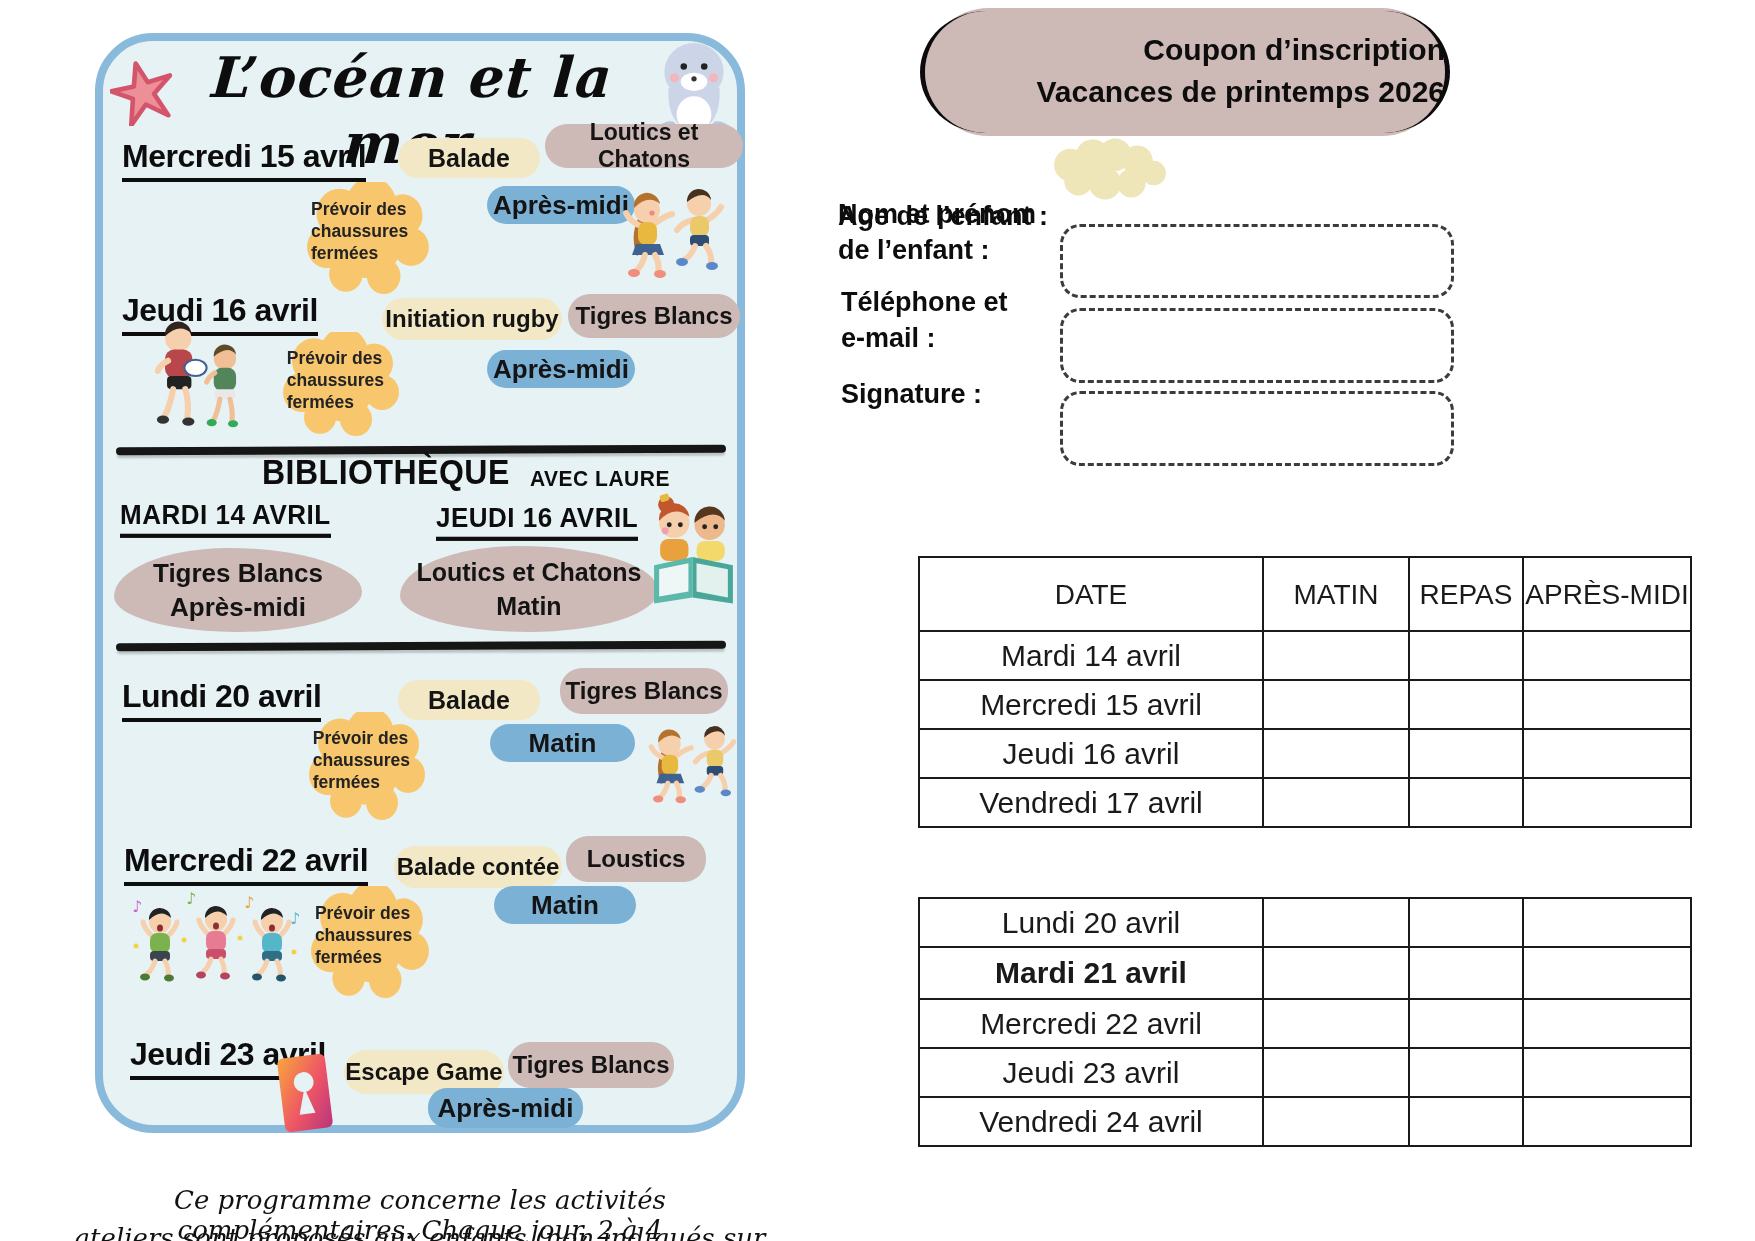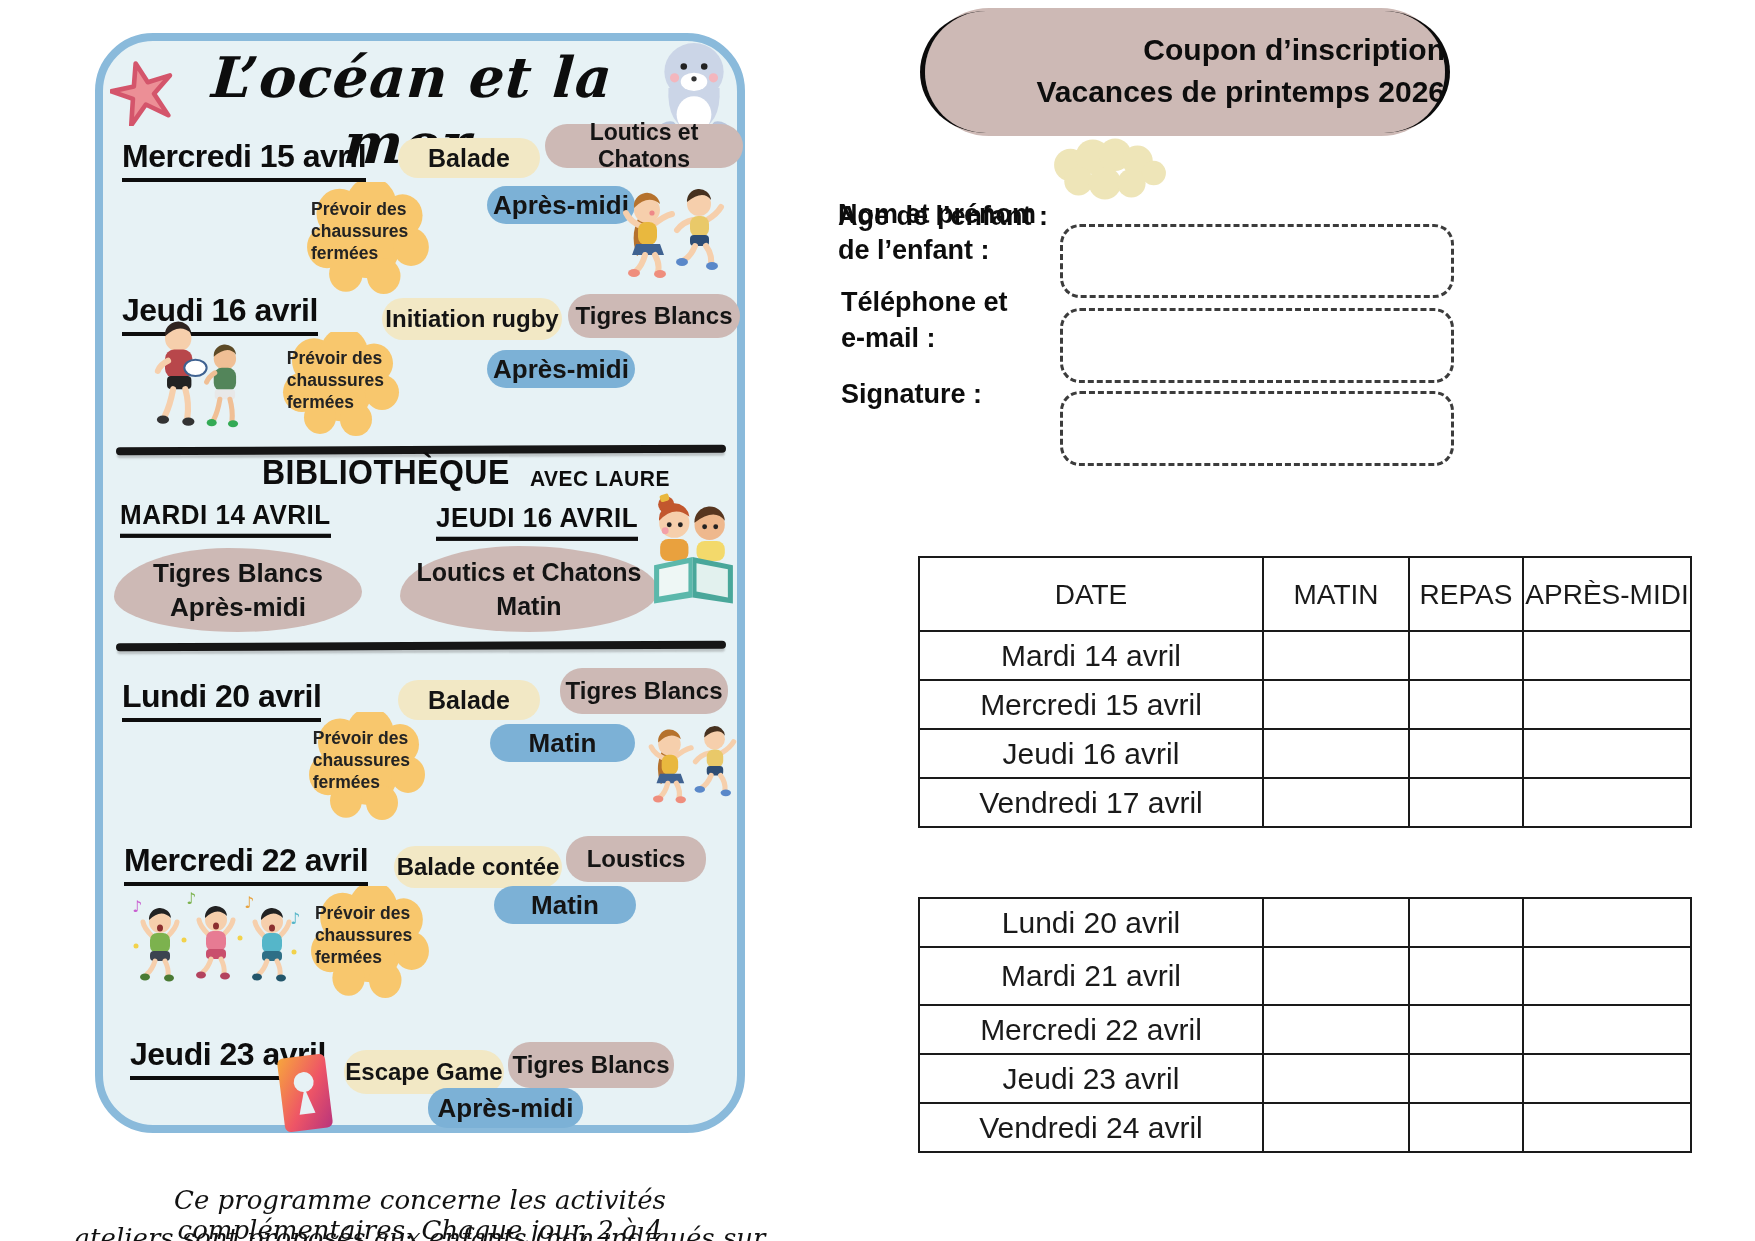--- a/index.html
+++ b/index.html
@@ -436,21 +436,21 @@
         <col style="width:114px">
         <col style="width:168px">
       </colgroup>
     <tbody>
         <tr style="height:49px;">
       <td>Lundi 20 avril</td>
       <td></td>
       <td></td>
       <td></td>
     </tr>
-    <tr style="height:58px;">
+    <tr style="height:52px;font-weight:bold;">
       <td>Mardi 21 avril</td>
       <td></td>
       <td></td>
       <td></td>
     </tr>
     <tr style="height:49px;">
       <td>Mercredi 22 avril</td>
       <td></td>
       <td></td>
       <td></td>

